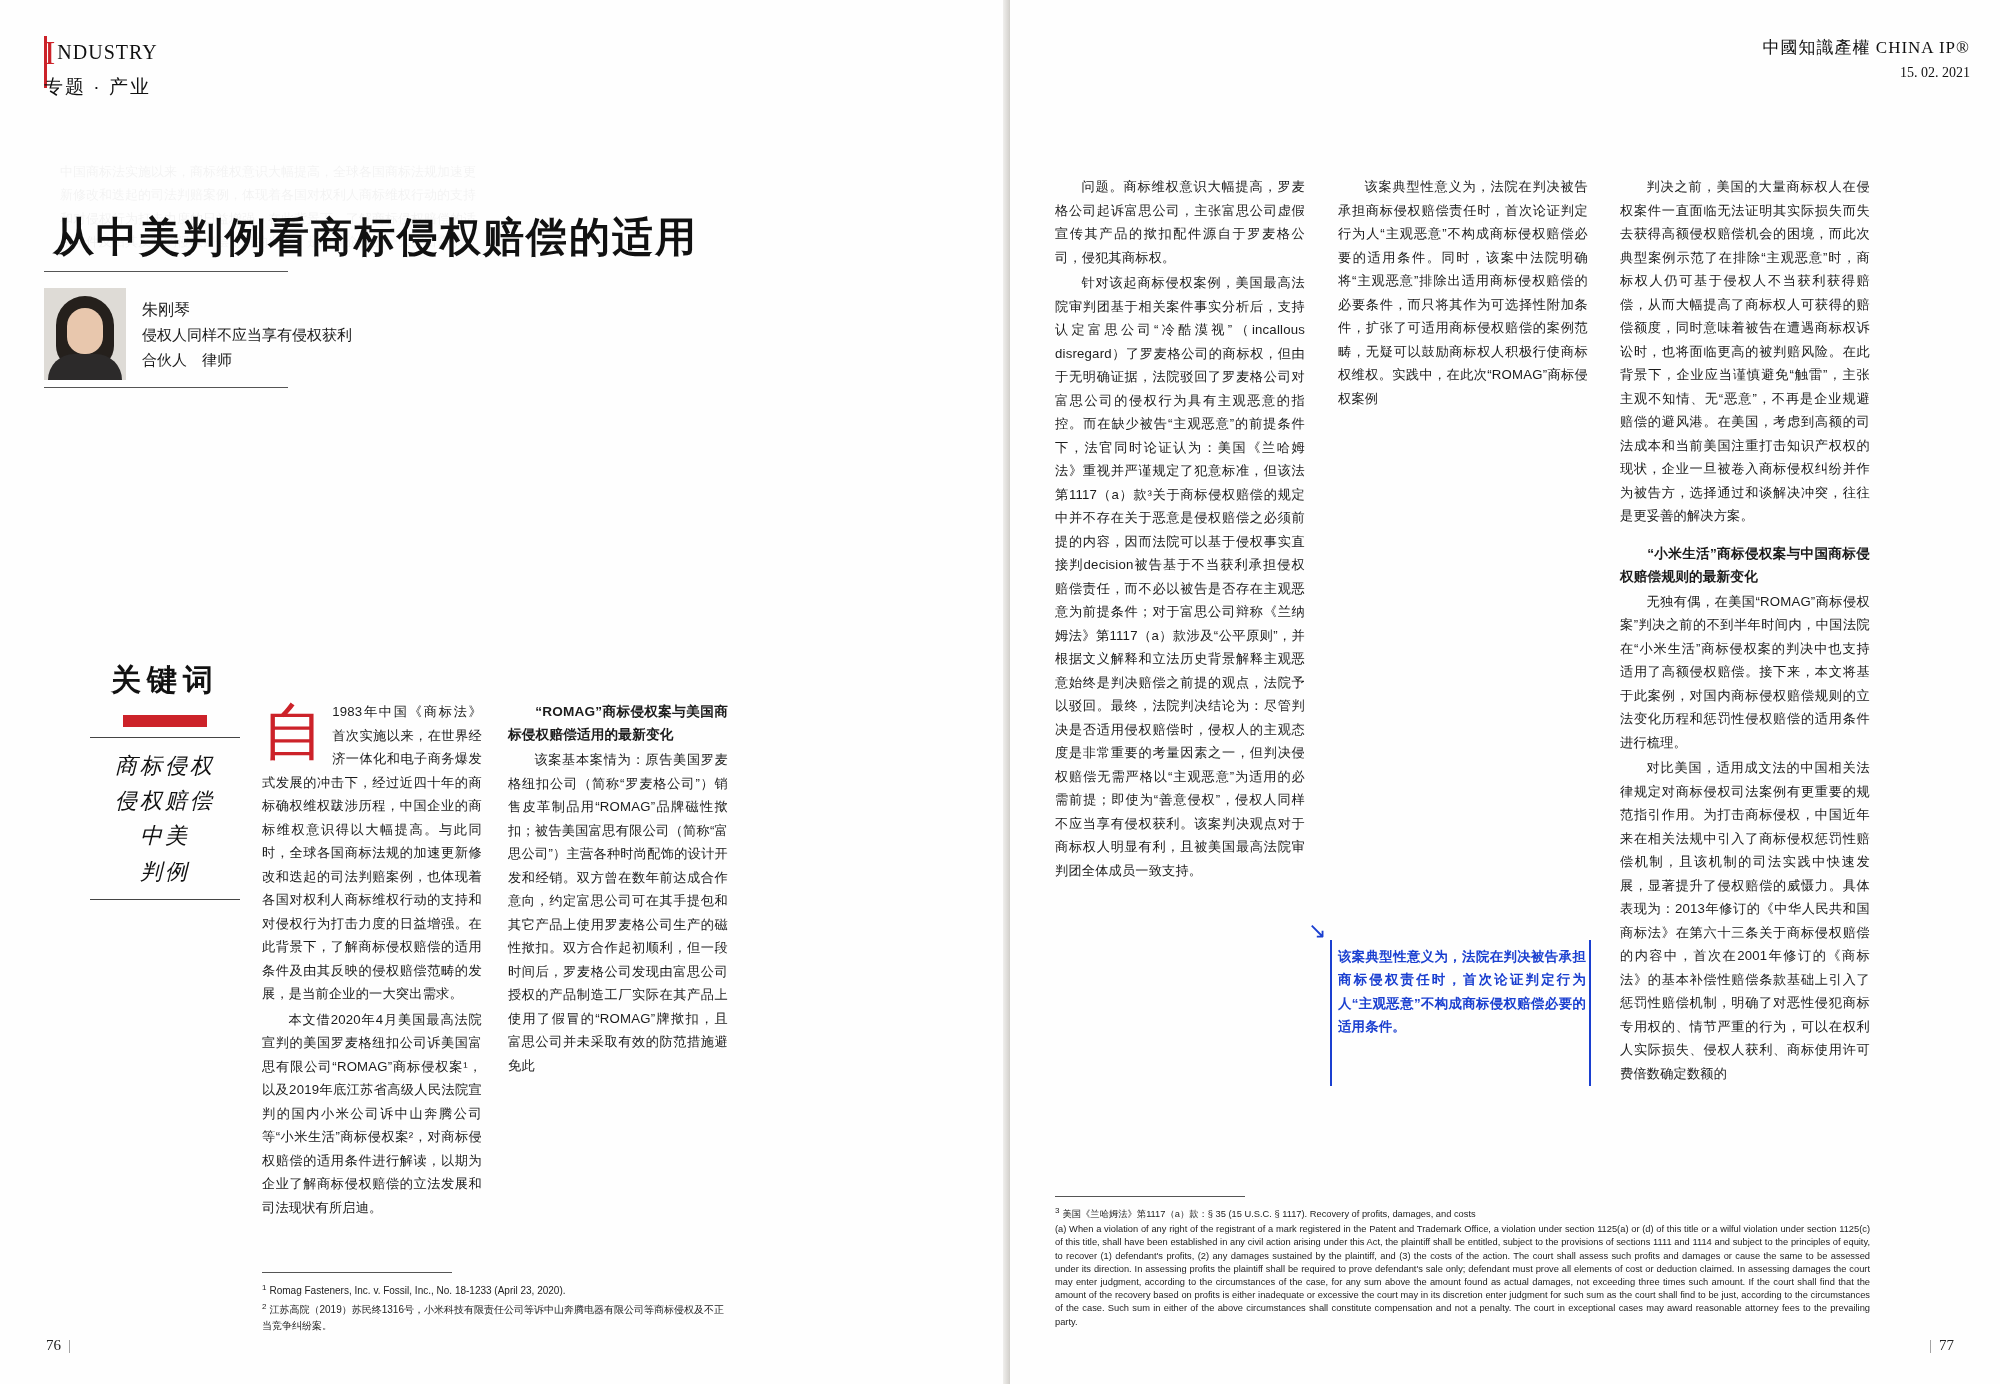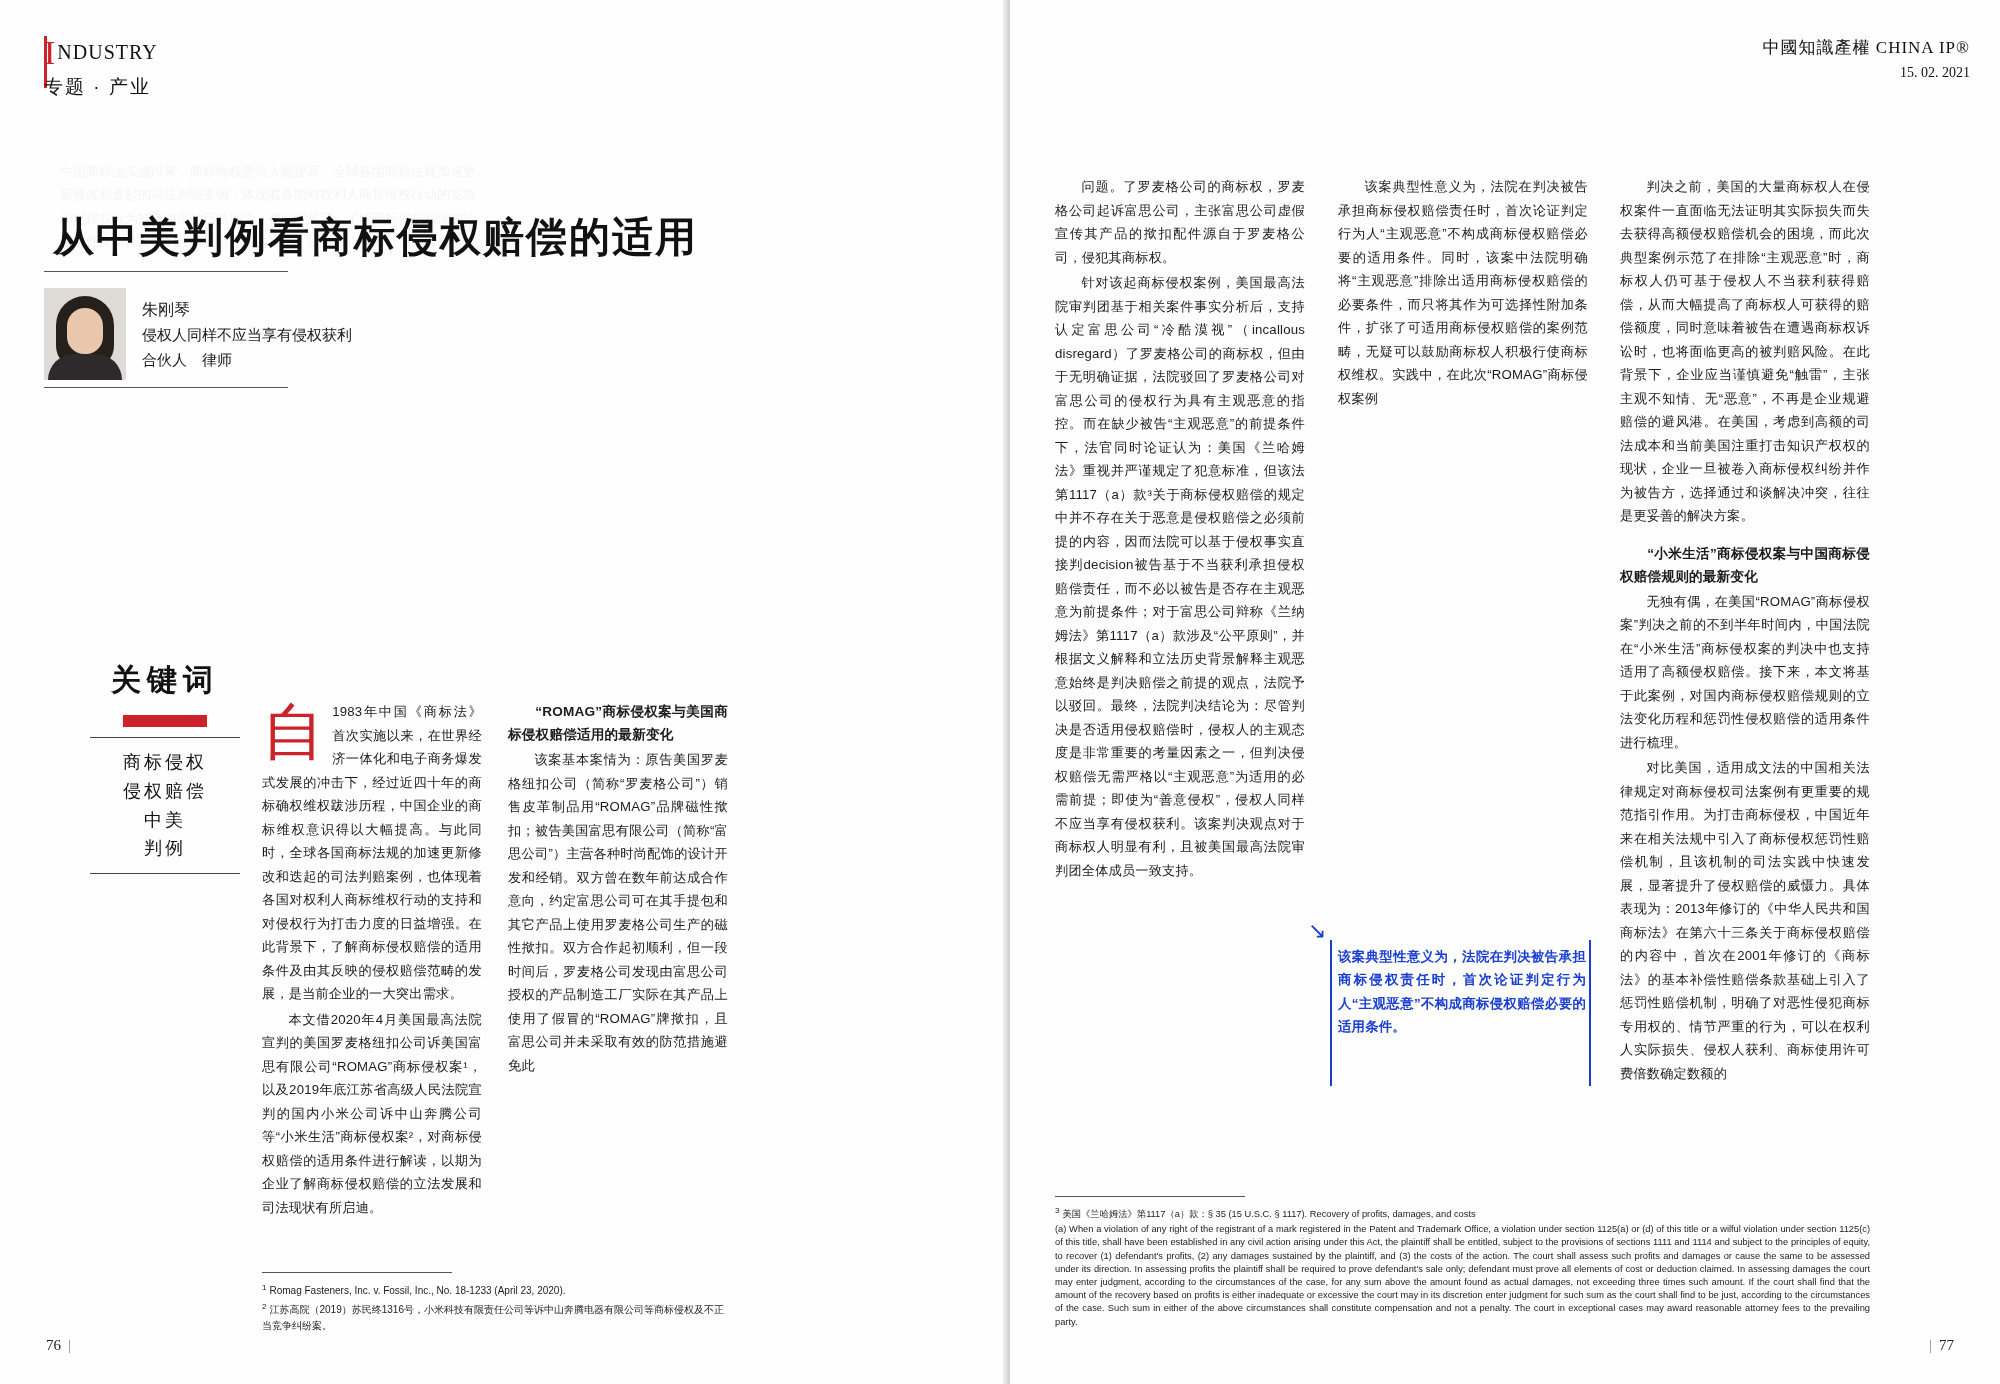--- a/index.html
+++ b/index.html
@@ -162,24 +162,25 @@
     background: #cc2229;
     margin: 14px auto 10px auto;
   }
   .kw-rule {
     width: 150px;
     height: 1px;
     background: #444;
     margin: 0 auto 10px auto;
   }
   .kw-list div {
-    font-size: 18px;
+    font-size: 22px;
     letter-spacing: 3px;
     line-height: 1.6;
     color: #111;
+    font-style: italic;
   }
   .kw-rule-bottom {
     width: 150px;
     height: 1px;
     background: #444;
     margin: 10px auto 0 auto;
   }
   
   .col {
     position: absolute;
@@ -405,21 +406,21 @@
       <div class="mh-title">中國知識產權 CHINA IP®</div>
       <div class="mh-date">15. 02. 2021</div>
     </div>
 
     <div class="folio folio-right">
       <span class="bar">|</span><span>77</span>
     </div>
   </div>
 
   <div class="col col-r1">
-    <p>问题。了罗麦格公司的商标权，罗麦格公司起诉富思公司，主张富思公司虚假宣传其产品的揿扣配件源自于罗麦格公司，侵犯其商标权。</p>
+    <p>问题。商标维权意识大幅提高，罗麦格公司起诉富思公司，主张富思公司虚假宣传其产品的揿扣配件源自于罗麦格公司，侵犯其商标权。</p>
     <p>针对该起商标侵权案例，美国最高法院审判团基于相关案件事实分析后，支持认定富思公司“冷酷漠视”（incallous disregard）了罗麦格公司的商标权，但由于无明确证据，法院驳回了罗麦格公司对富思公司的侵权行为具有主观恶意的指控。而在缺少被告“主观恶意”的前提条件下，法官同时论证认为：美国《兰哈姆法》重视并严谨规定了犯意标准，但该法第1117（a）款³关于商标侵权赔偿的规定中并不存在关于恶意是侵权赔偿之必须前提的内容，因而法院可以基于侵权事实直接判decision被告基于不当获利承担侵权赔偿责任，而不必以被告是否存在主观恶意为前提条件；对于富思公司辩称《兰纳姆法》第1117（a）款涉及“公平原则”，并根据文义解释和立法历史背景解释主观恶意始终是判决赔偿之前提的观点，法院予以驳回。最终，法院判决结论为：尽管判决是否适用侵权赔偿时，侵权人的主观态度是非常重要的考量因素之一，但判决侵权赔偿无需严格以“主观恶意”为适用的必需前提；即使为“善意侵权”，侵权人同样不应当享有侵权获利。该案判决观点对于商标权人明显有利，且被美国最高法院审判团全体成员一致支持。</p>
   </div>
 
   <div class="col col-r2">
     <p>该案典型性意义为，法院在判决被告承担商标侵权赔偿责任时，首次论证判定行为人“主观恶意”不构成商标侵权赔偿必要的适用条件。同时，该案中法院明确将“主观恶意”排除出适用商标侵权赔偿的必要条件，而只将其作为可选择性附加条件，扩张了可适用商标侵权赔偿的案例范畴，无疑可以鼓励商标权人积极行使商标权维权。实践中，在此次“ROMAG”商标侵权案例</p>
   </div>
 
   <div class="pq-arrow">↘</div>
   <div class="pq-line-left"></div>
   <div class="pq-line-right"></div>

